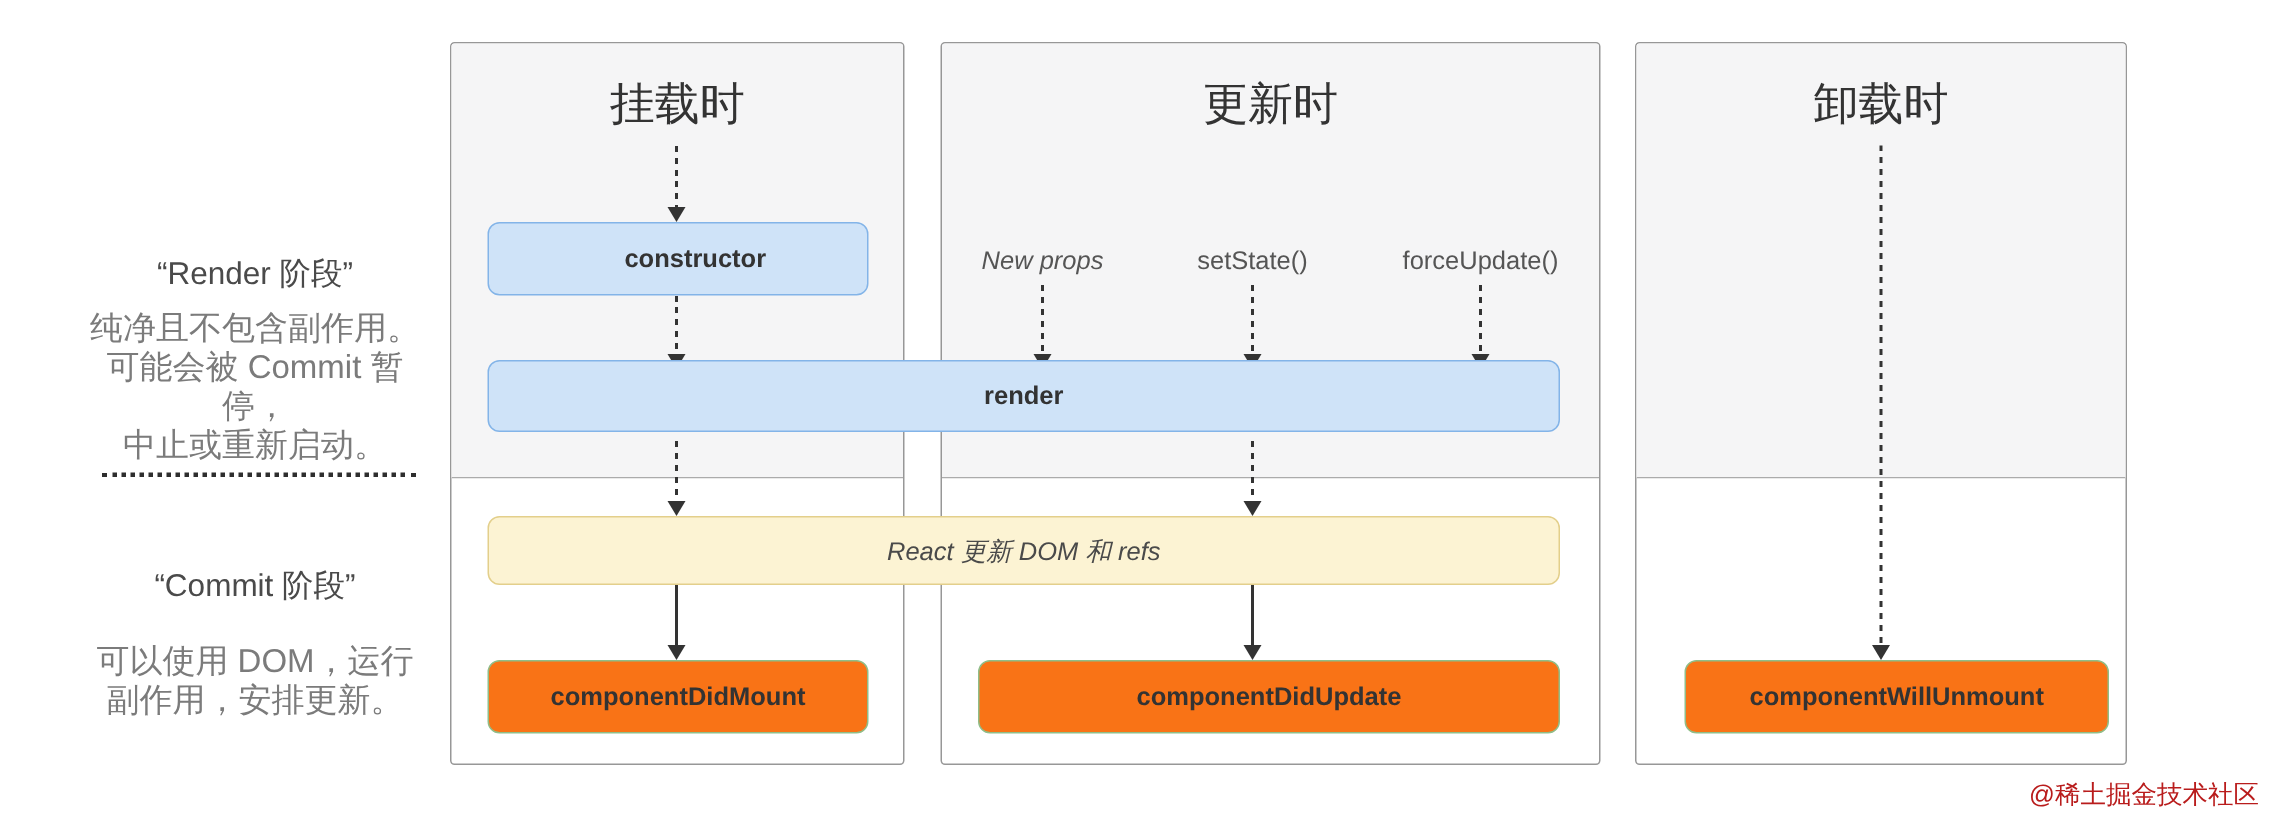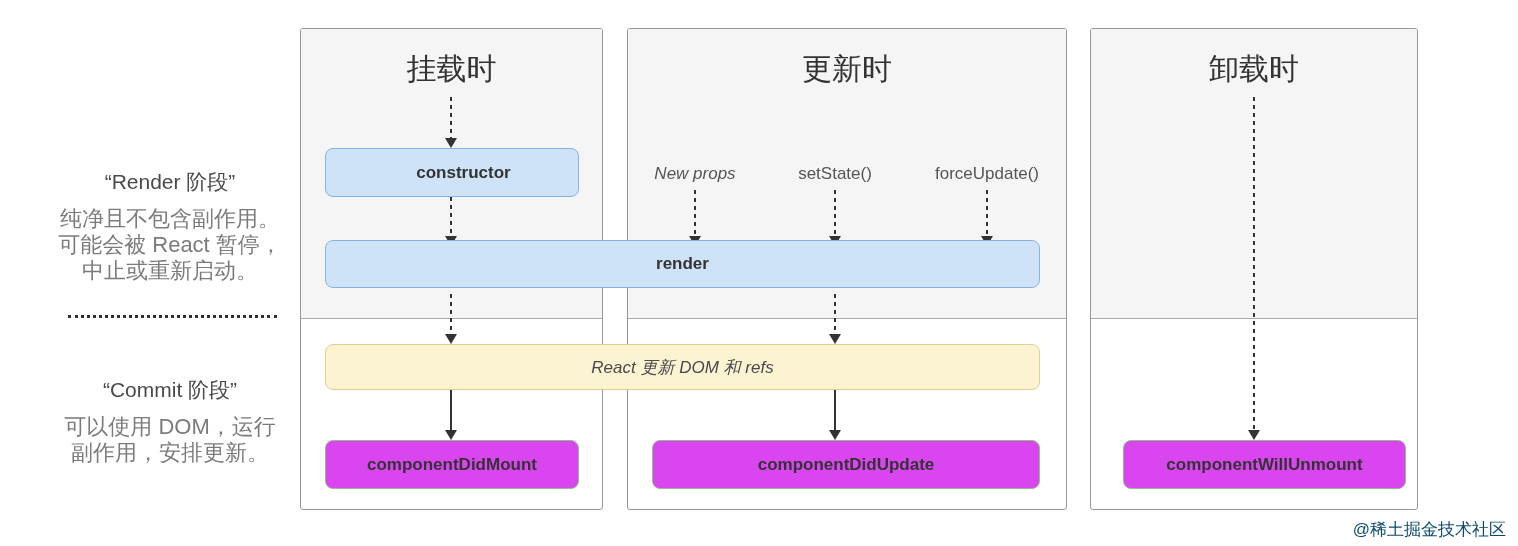--- a/index.html
+++ b/index.html
@@ -51,45 +51,45 @@
 
   
   .lc-box {
     position:absolute; box-sizing:border-box; z-index:5;
     display:flex; align-items:center; justify-content:center;
     border-radius:8px; font-size:17px; font-weight:bold; color:#333;
     cursor:pointer;
   }
   .blue   { background:#cfe3f8; border:1.5px solid #83b4e8; }
   .yellow { background:#fcf3d3; border:1.5px solid #e3cf8b; font-weight:normal; font-style:italic; color:#4a4a4a; }
-  .green  { background:#d946ef; border:1.5px solid #90bd88; }
+  .green  { background:#f97316; border:1.5px solid #90bd88; }
 
   
   .watermark {
     position:absolute; right:12px; top:518px;
-    font-size:17px; color:#0c4a6e; z-index:6;
+    font-size:17px; color:#b91c1c; z-index:6;
   }
 </style>
 </head>
 <body>
 
 <div class="abs phase-block" style="left:55px; top:168px; width:230px;">
   <div class="phase-title">“Render 阶段”</div>
   <div class="phase-desc" style="margin-top:10px;">
     <div>纯净且不包含副作用。</div>
-    <div>可能会被 React 暂停，</div>
+    <div>可能会被 Commit 暂停，</div>
     <div>中止或重新启动。</div>
   </div>
 </div>
 
 <div class="abs dotted-divider" style="left:68px; top:315px; width:209px;"></div>
 
 <div class="abs phase-block" style="left:55px; top:376px; width:230px;">
   <div class="phase-title">“Commit 阶段”</div>
-  <div class="phase-desc" style="margin-top:10px;">
+  <div class="phase-desc" style="margin-top:24px;">
     <div>可以使用 DOM，运行</div>
     <div>副作用，安排更新。</div>
   </div>
 </div>
 
 <div class="panel" style="left:300px; width:303px;">
   <div class="panel-top"></div>
   <div class="panel-title">挂载时</div>
 </div>
 

